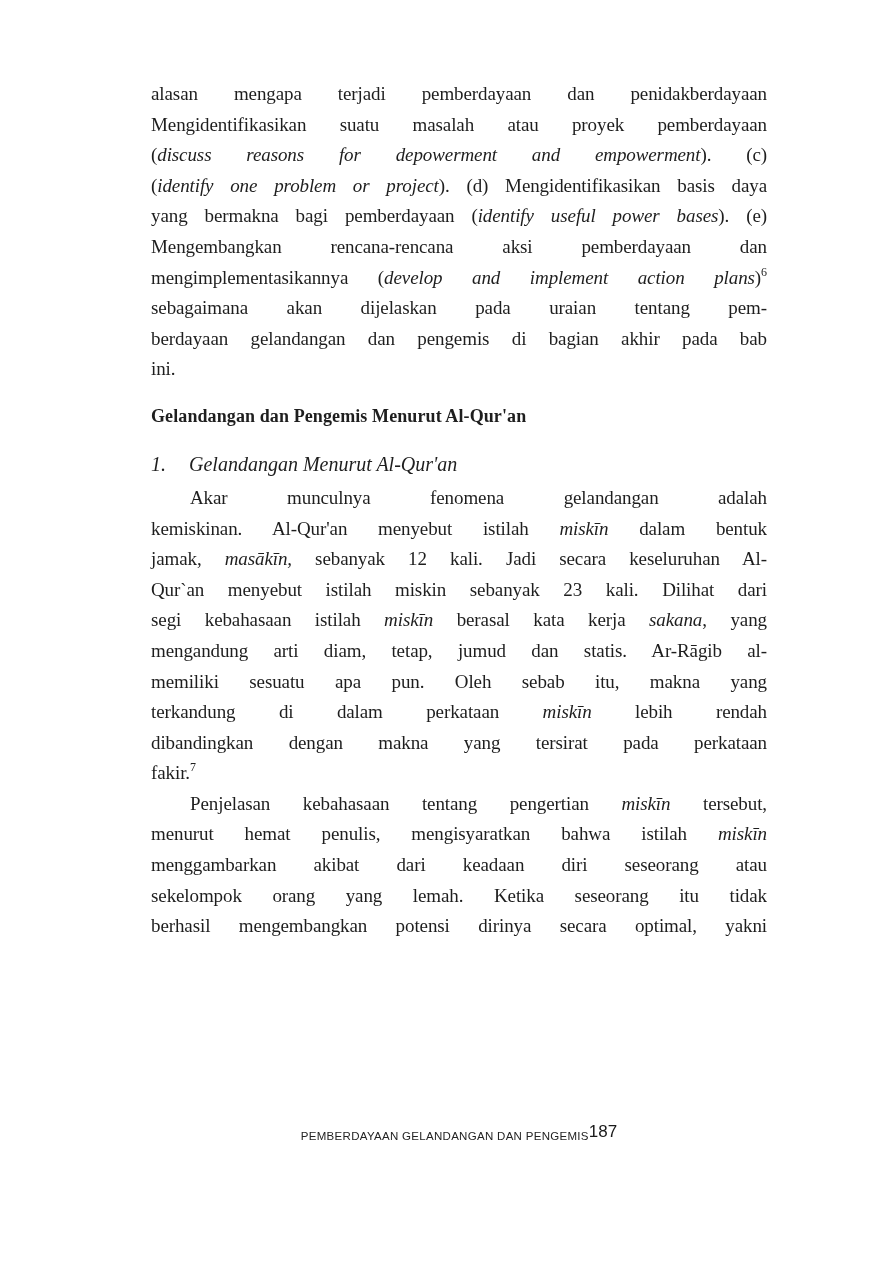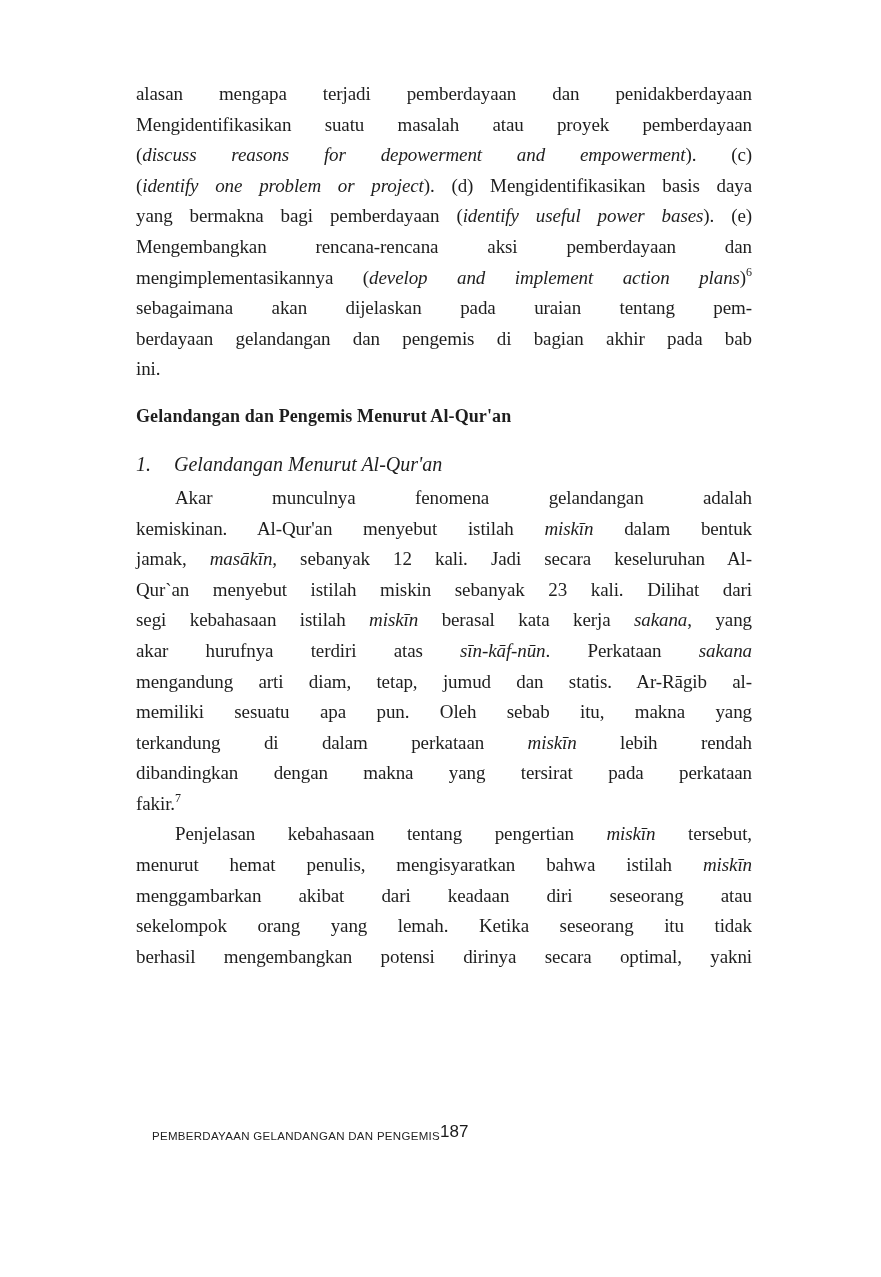--- a/index.html
+++ b/index.html
@@ -11,21 +11,21 @@
     position: relative;
     width: 881px;
     height: 1277px;
     background: #ffffff;
     font-family: "Liberation Serif", serif;
     color: #1e1e1e;
     overflow: hidden;
   }
   .text-block {
     position: absolute;
-    left: 136px;
+    left: 151px;
     top: 79px;
     width: 616px;
   }
   .para { margin: 0; }
   .line {
     font-size: 19px;
     line-height: 30.6px;
     letter-spacing: -0.1px;
     text-align: justify;
     text-align-last: justify;
@@ -56,21 +56,21 @@
     display: flex;
     gap: 23px;
   }
   .para-first { margin-top: 3px; }
   .footer {
     position: absolute;
     left: 152px;
     top: 1122px;
     width: 614px;
     display: flex;
-    justify-content: flex-start;
+    justify-content: center;
     align-items: flex-end;
   }
   .running-title {
     font-family: "Liberation Sans", sans-serif;
     font-size: 11.5px;
     letter-spacing: 0.3px;
     color: #232323;
   }
   .page-number {
     font-family: "Liberation Sans", sans-serif;
@@ -103,21 +103,20 @@
       <span>1.</span>
       <span>Gelandangan Menurut Al-Qur'an</span>
     </div>
 
     <div class="para para-first">
         <div class="line indent"><span>Akar munculnya fenomena gelandangan adalah</span></div>
         <div class="line"><span>kemiskinan. Al-Qur'an menyebut istilah </span><i>miskīn</i><span> dalam bentuk</span></div>
         <div class="line"><span>jamak, </span><i>masākīn,</i><span> sebanyak 12 kali. Jadi secara keseluruhan Al-</span></div>
         <div class="line"><span>Qur`an menyebut istilah miskin sebanyak 23 kali. Dilihat dari</span></div>
         <div class="line"><span>segi kebahasaan istilah </span><i>miskīn</i><span> berasal kata kerja </span><i>sakana</i><span>, yang</span></div>
-        <div class="line"><span>akar hurufnya terdiri atas </span><i>sīn-kāf-nūn</i><span>. Perkataan </span><i>sakana</i></div>
         <div class="line"><span>mengandung arti diam, tetap, jumud dan statis. Ar-Rāgib al-</span></div>
         <div class="line"><span>memiliki sesuatu apa pun. Oleh sebab itu, makna yang</span></div>
         <div class="line"><span>terkandung di dalam perkataan </span><i>miskīn</i><span> lebih rendah</span></div>
         <div class="line"><span>dibandingkan dengan makna yang tersirat pada perkataan</span></div>
         <div class="line no-just"><span>fakir.</span><sup>7</sup></div>
       </div>
 
     <div class="para">
         <div class="line indent"><span>Penjelasan kebahasaan tentang pengertian </span><i>miskīn</i><span> tersebut,</span></div>
         <div class="line"><span>menurut hemat penulis, mengisyaratkan bahwa istilah </span><i>miskīn</i></div>

